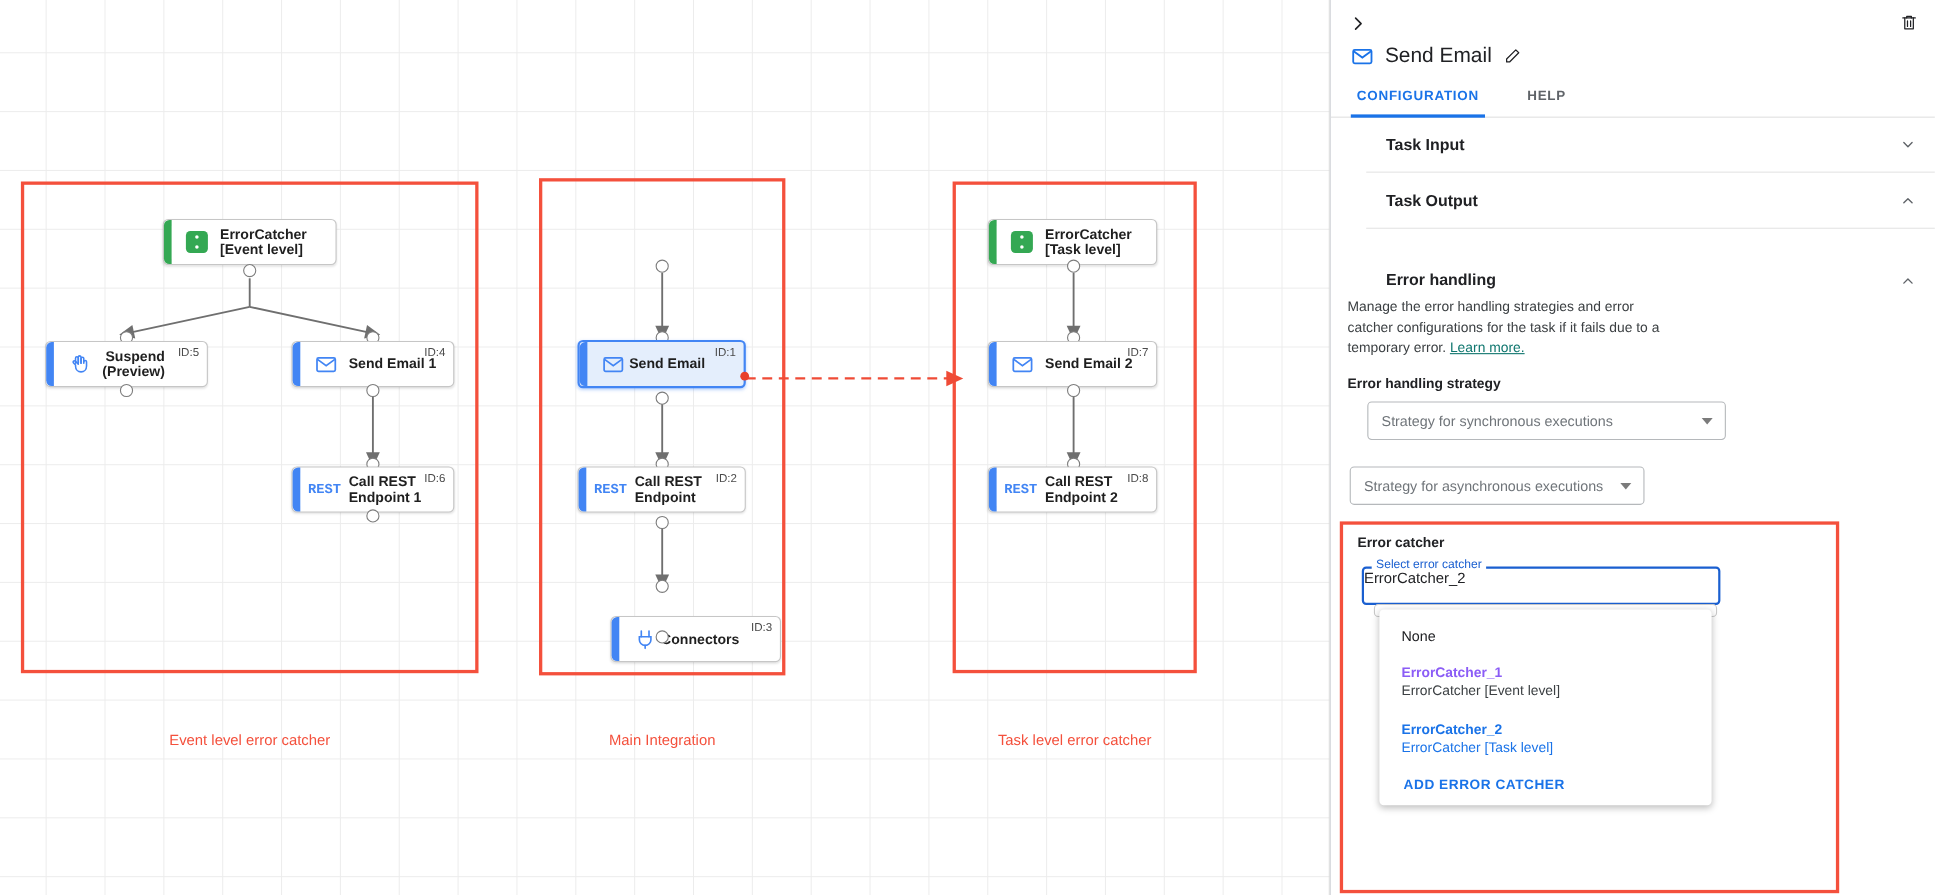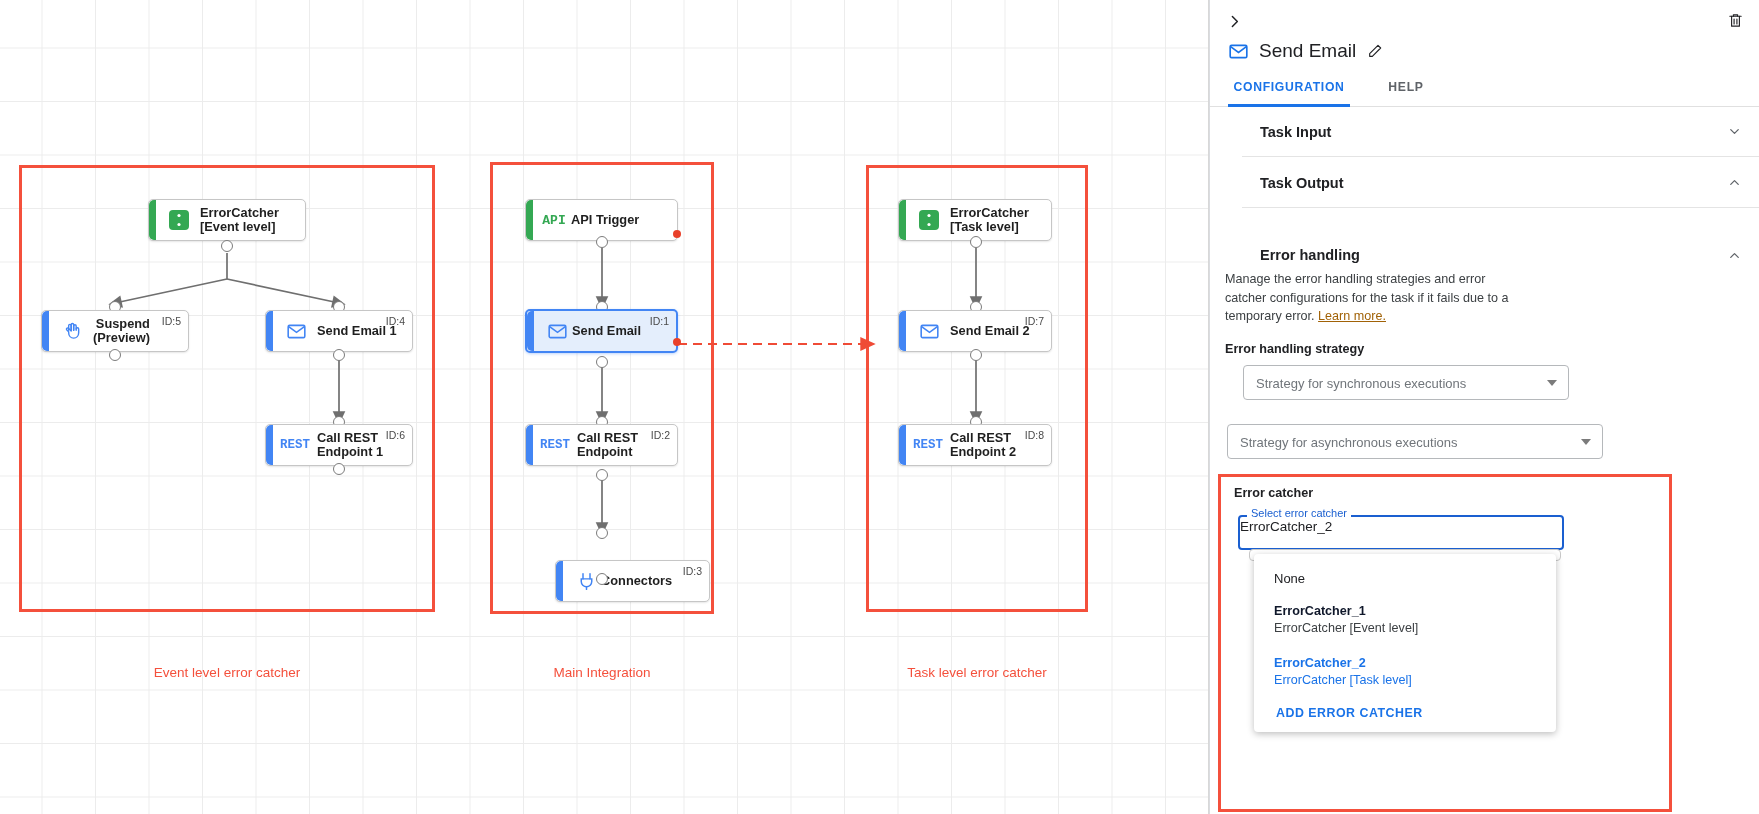--- a/index.html
+++ b/index.html
@@ -155,21 +155,21 @@
     width: 18px; height: 18px; display:flex;align-items:center;justify-content:center;
     cursor: pointer;
   }
 
   .section-body { position: absolute; left: 0; right: 0; }
   .desc {
     position: absolute; left: 15px; top: 0; width: 300px;
     font-size: 12.6px; color: #3c4043; line-height: 18.5px;
   }
   .learn-more {
-    color: #a16207; text-decoration: underline; cursor: pointer;
+    color: #0f766e; text-decoration: underline; cursor: pointer;
   }
   .field-label {
     position: absolute; left: 15px;
     font-size: 12.6px; color: #202124; font-weight: 700;
   }
   .select-box {
     position: absolute;
     height: 35px; border: 1px solid #b5b8bb; border-radius: 4px;
     background: #fff; cursor: pointer;
   }
@@ -207,21 +207,21 @@
   #ec-menu {
     position: absolute; left: 33px; top: 77px; width: 302px;
     background: #fff; border-radius: 4px;
     box-shadow: 0 2px 7px rgba(0,0,0,0.26);
     padding: 12px 0 10px 0;
   }
   .menu-simple {
     padding: 5px 20px; font-size: 13px; color: #202124; cursor: pointer;
   }
   .menu-item { padding: 7px 20px 7px 20px; cursor: pointer; }
-  .mi-name { font-size: 12.6px; font-weight: 700; color: #0f172a; line-height: 17px; }
+  .mi-name { font-size: 12.6px; font-weight: 700; color: #8b5cf6; line-height: 17px; }
   .mi-sub  { font-size: 12.6px; color: #3c4043; line-height: 17px; }
   .menu-item.selected .mi-name { color: #1a73e8; }
   .menu-item.selected .mi-sub  { color: #1a73e8; }
   #add-ec {
     padding: 10px 20px 2px 22px;
     font-size: 12.4px; font-weight: 700; letter-spacing: .5px;
     color: #1a73e8; cursor: pointer;
   }
   
   #ec-ghost {
@@ -321,26 +321,20 @@
     <div class="knob" style="left:333px; top:416px;"></div>
     <div class="node blue" style="left:265px; top:424px; width:148px;">
       <span class="accent"></span>
       <span class="nicon" style="left:12px; width:34px; font-size:12.5px; font-weight:700; color:#4285f4; font-family:'Liberation Mono', monospace;">REST</span>
       <span class="nlabel">Call REST
 Endpoint 1</span>
       <span class="nid">ID:6</span>
     </div>
     <div class="knob" style="left:333px; top:463px;"></div>
 
-    <div class="node green" style="left:525px; top:199px; width:153px;">
-      <span class="accent"></span>
-      <span class="nicon" style="left:13px; width:30px; font-size:13px; font-weight:700; color:#34a853; font-family:'Liberation Mono', monospace;">API</span>
-      <span class="nlabel" style="left:45px;">API Trigger</span>
-      <span class="dot-err" style="right:-4px; top:30px; transform:none;"></span>
-    </div>
     <div class="knob" style="left:596px; top:236px;"></div>
 
     <div class="knob" style="left:596px; top:301px;"></div>
     <div class="node blue selected" style="left:525px; top:309px; width:153px; height:44px;">
       <span class="accent" style="background:#4285f4;"></span>
       <span class="nicon">
         <svg width="21" height="21" viewBox="0 0 24 24" fill="none" stroke="#4285f4" stroke-width="1.8">
             <rect x="2.5" y="5" width="19" height="14" rx="1.6"></rect>
             <path d="M3 6.5l9 6.5 9-6.5"></path>
           </svg>
@@ -491,21 +485,21 @@
         <a class="learn-more">Learn more.</a>
       </div>
 
       <div class="field-label" style="top:72px;">Error handling strategy</div>
 
       <div class="select-box" style="left:33px; top:95px; width:326px;">
         <span class="sel-text">Strategy for synchronous executions</span>
         <span class="sel-caret"></span>
       </div>
 
-      <div class="select-box" style="left:17px; top:154px; width:376px;">
+      <div class="select-box" style="left:17px; top:154px; width:268px;">
         <span class="sel-text">Strategy for asynchronous executions</span>
         <span class="sel-caret"></span>
       </div>
     </div>
 
     <div id="error-catcher-block" style="left:8px; top:474px; width:454px; height:338px;">
       <div id="ec-label">Error catcher</div>
 
       <div id="ec-float-label">Select error catcher</div>
       <div id="ec-select">

